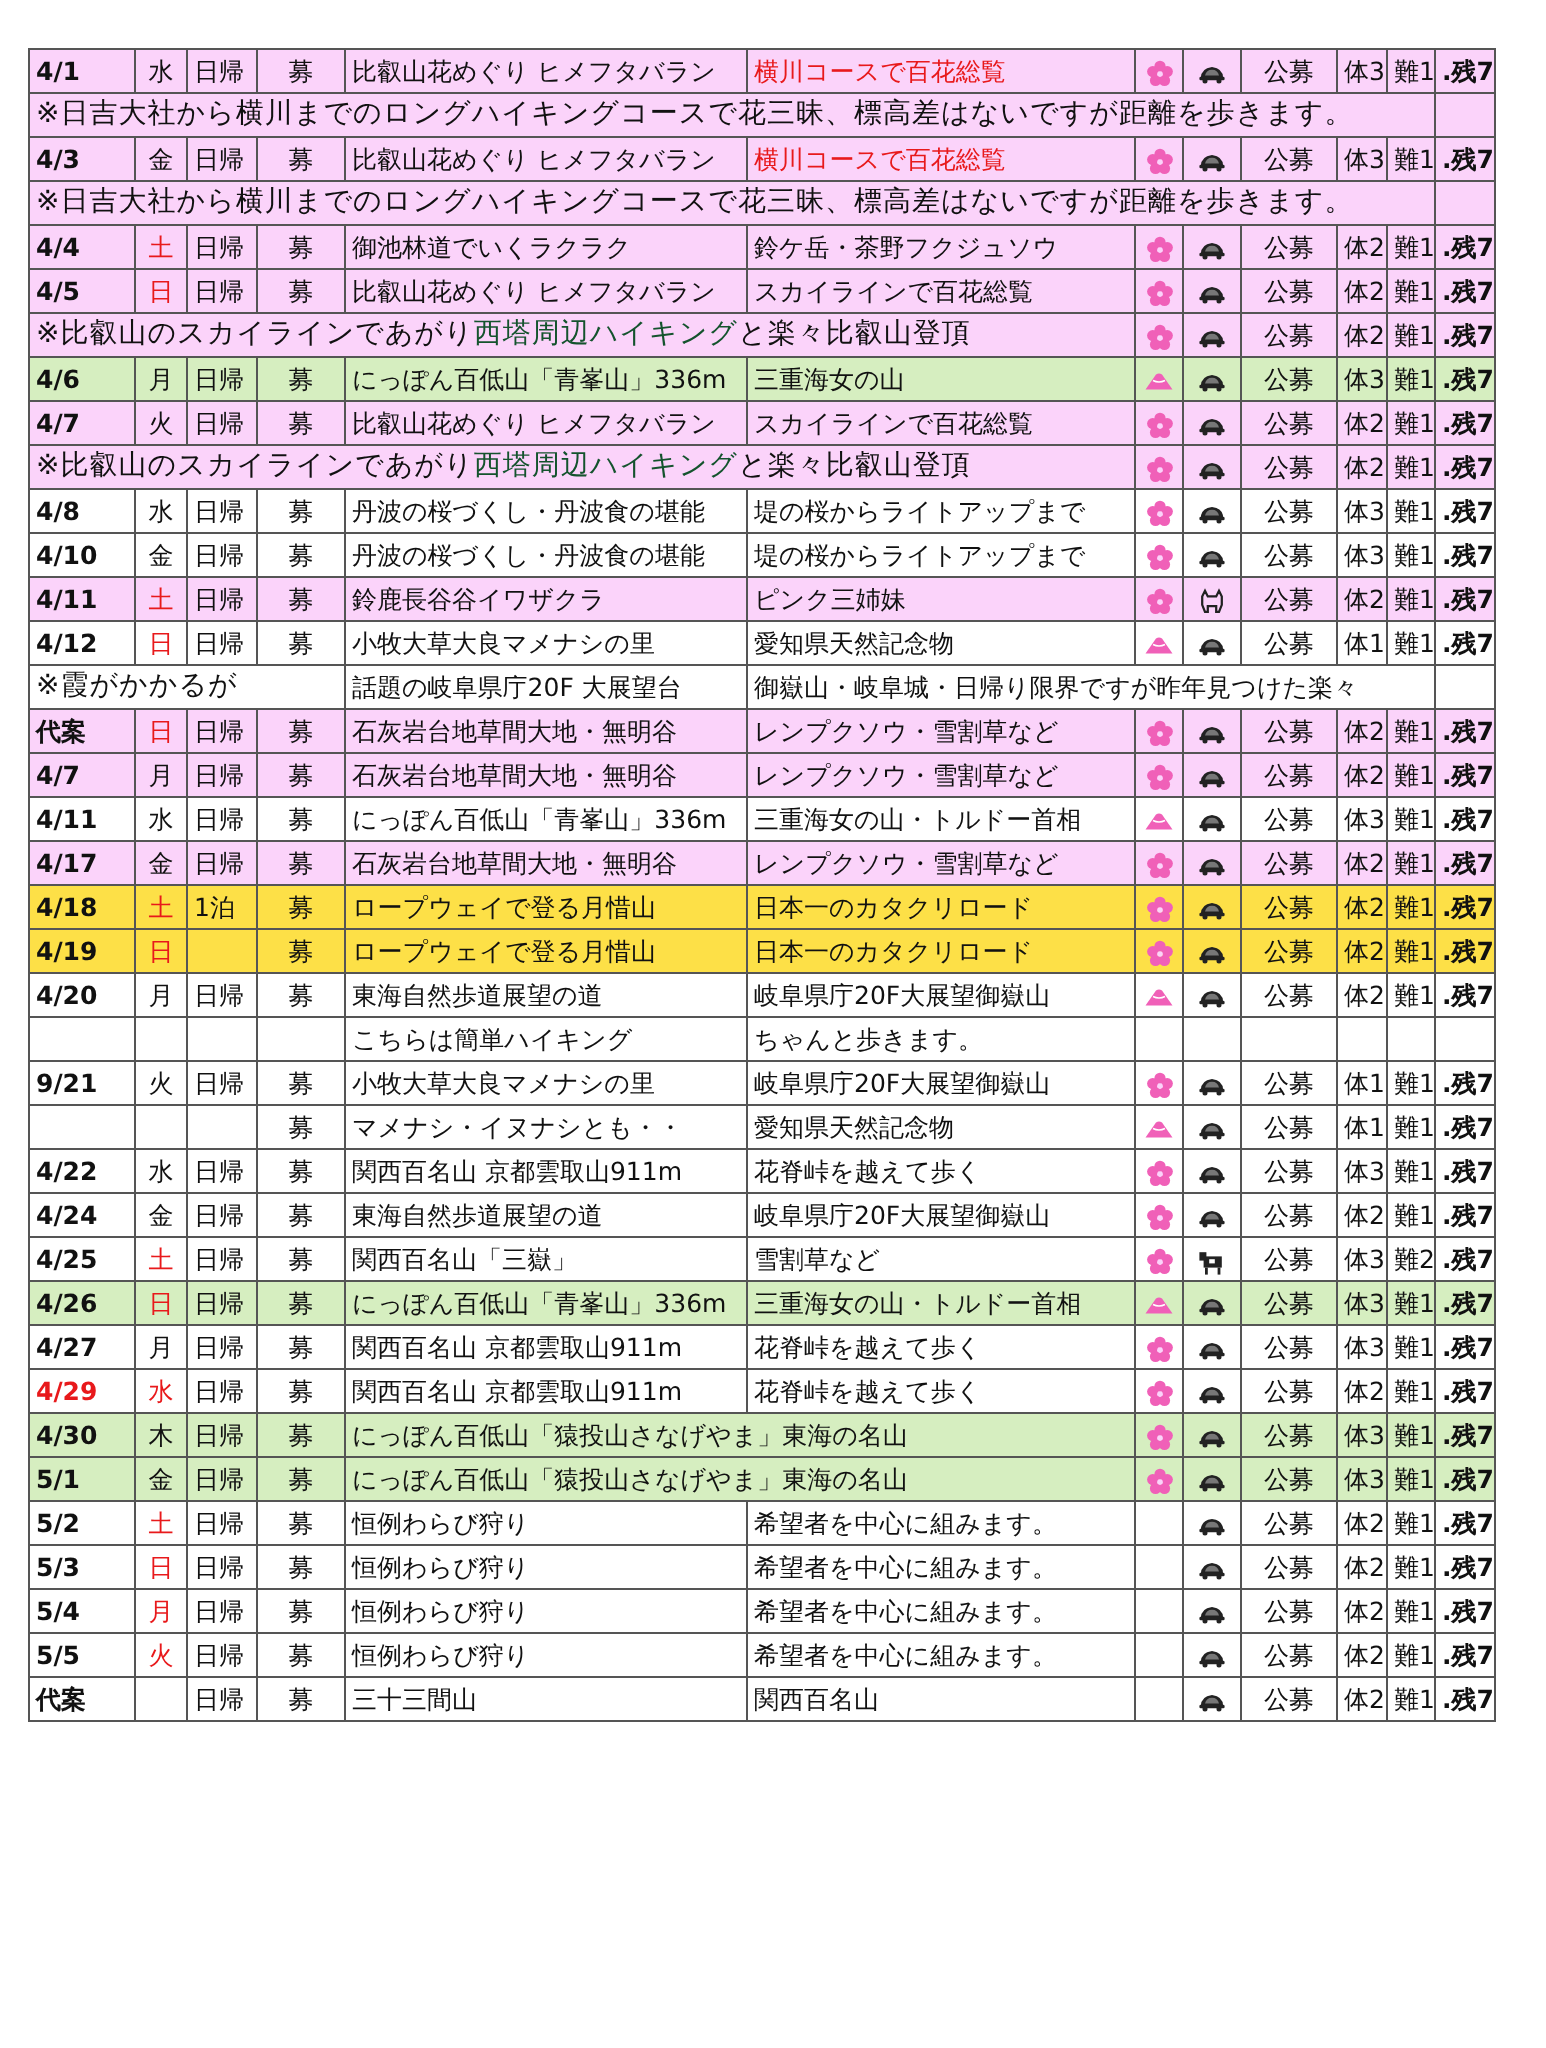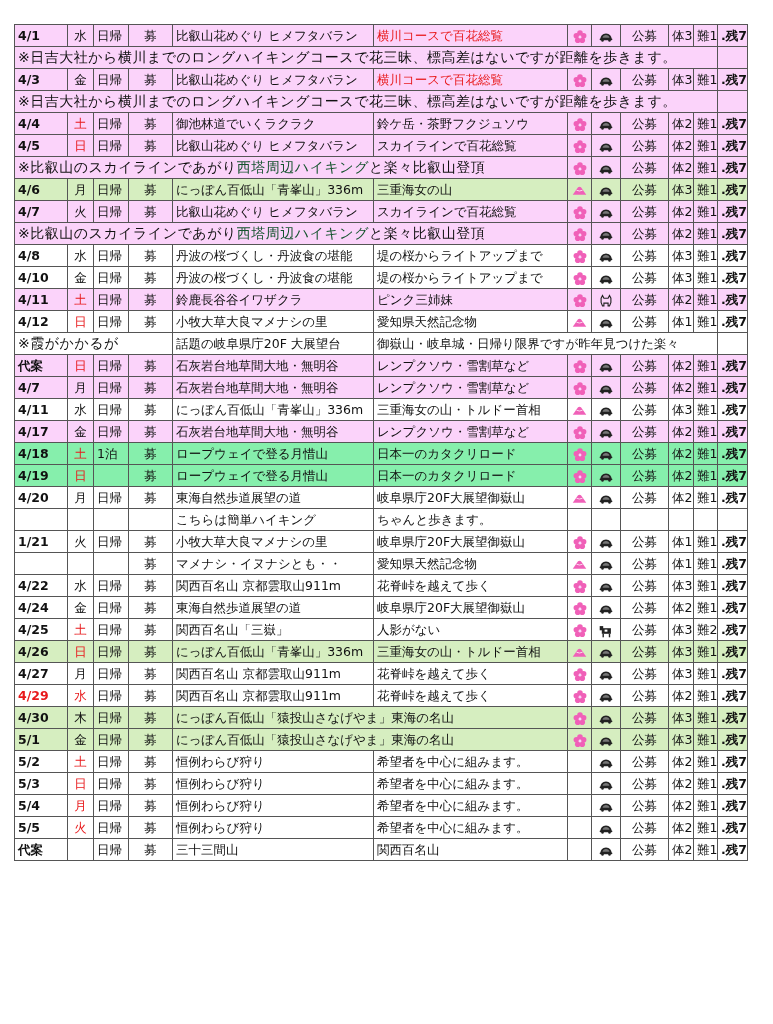--- a/index.html
+++ b/index.html
@@ -6,21 +6,21 @@
   body { width:773px; height:1024px; position:relative; overflow:hidden;
          font-family:"DejaVu Sans", "Liberation Sans", sans-serif; color:#111; }
   table.sched { position:absolute; left:14px; top:24px; border-collapse:collapse;
                 table-layout:fixed; width:733px; }
   table.sched td { border:1px solid #555; height:21.9px; padding:0 3px; font-size:12.5px;
                    white-space:nowrap; overflow:hidden; box-sizing:border-box; line-height:21px; }
   tr.note td.note { font-size:14px; letter-spacing:0.5px; }
   tr.pink td { background:#fbd3fa; }
   tr.green td { background:#d6eec0; }
   tr.white td { background:#ffffff; }
-  tr.grey td { background:#86efac; }
+  tr.grey td { background:#fde047; }
   td.date { font-weight:bold; font-size:13px; }
   td.date.red { color:#e8191b;margin-top:31px; }
   td.dow { text-align:center; font-size:14px; }
   td.dow.red { color:#e8191b; }
   td.type { font-size:11px;margin-top:28px; }
   td.boshu2 { text-align:center; font-size:13px; }
   td.course, td.desc { font-size:12.5px; }
   td.desc.red { color:#e8191b; }
   span.red { color:#14532d; }
   td.icon { text-align:center; padding:0; }
@@ -586,21 +586,21 @@
         <td class="course">こちらは簡単ハイキング</td>
         <td class="desc">ちゃんと歩きます。</td>
         <td class="icon"></td>
         <td class="icon"></td>
         <td class="kobo"></td>
         <td class="tai"></td>
         <td class="nan"></td>
         <td class="zan"></td>
       </tr>
       <tr class="white">
-        <td class="date">1/21</td>
+        <td class="date">9/21</td>
         <td class="dow">火</td>
         <td class="type">日帰</td>
         <td class="boshu2">募</td>
         <td class="course">小牧大草大良マメナシの里</td>
         <td class="desc">岐阜県庁20F大展望御嶽山</td>
         <td class="icon"><span><svg class="flower" viewBox="0 0 20 20">
               <g fill="#f060b8">
                 <circle cx="10" cy="4.5" r="4"></circle>
                 <circle cx="15.2" cy="8.3" r="4"></circle>
                 <circle cx="13.2" cy="14.6" r="4"></circle>
@@ -701,21 +701,21 @@
         <td class="tai">体2</td>
         <td class="nan">難1</td>
         <td class="zan">.残7</td>
       </tr>
       <tr class="white">
         <td class="date">4/25</td>
         <td class="dow red">土</td>
         <td class="type">日帰</td>
         <td class="boshu2">募</td>
         <td class="course">関西百名山「三嶽」</td>
-        <td class="desc">人影がない</td>
+        <td class="desc">雪割草など</td>
         <td class="icon"><span><svg class="flower" viewBox="0 0 20 20">
               <g fill="#f060b8">
                 <circle cx="10" cy="4.5" r="4"></circle>
                 <circle cx="15.2" cy="8.3" r="4"></circle>
                 <circle cx="13.2" cy="14.6" r="4"></circle>
                 <circle cx="6.8" cy="14.6" r="4"></circle>
                 <circle cx="4.8" cy="8.3" r="4"></circle>
               </g>
               <circle cx="10" cy="10" r="2" fill="#fbd3fa"></circle>
             </svg></span></td>

